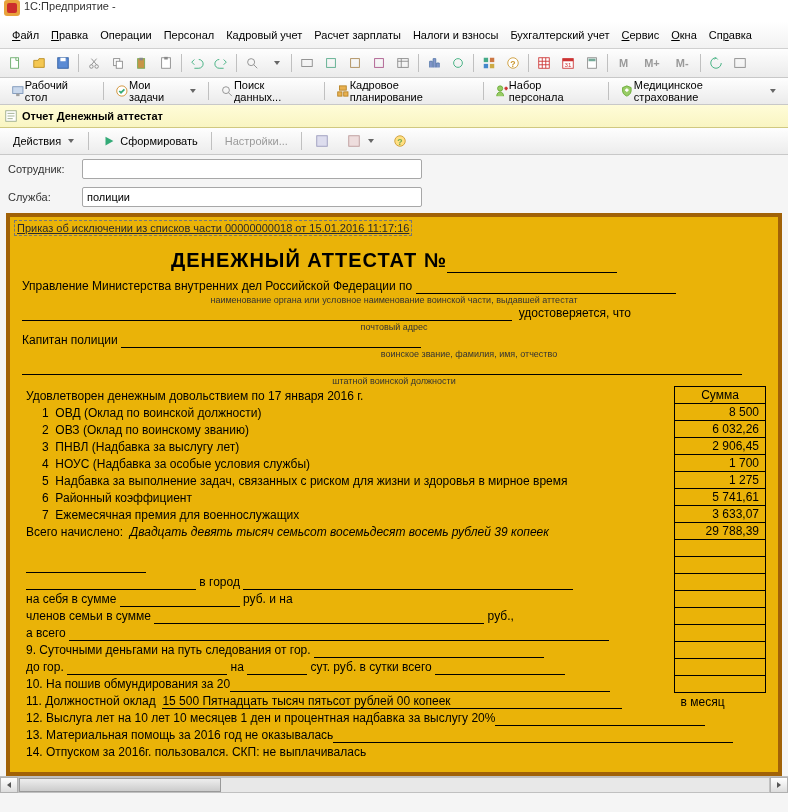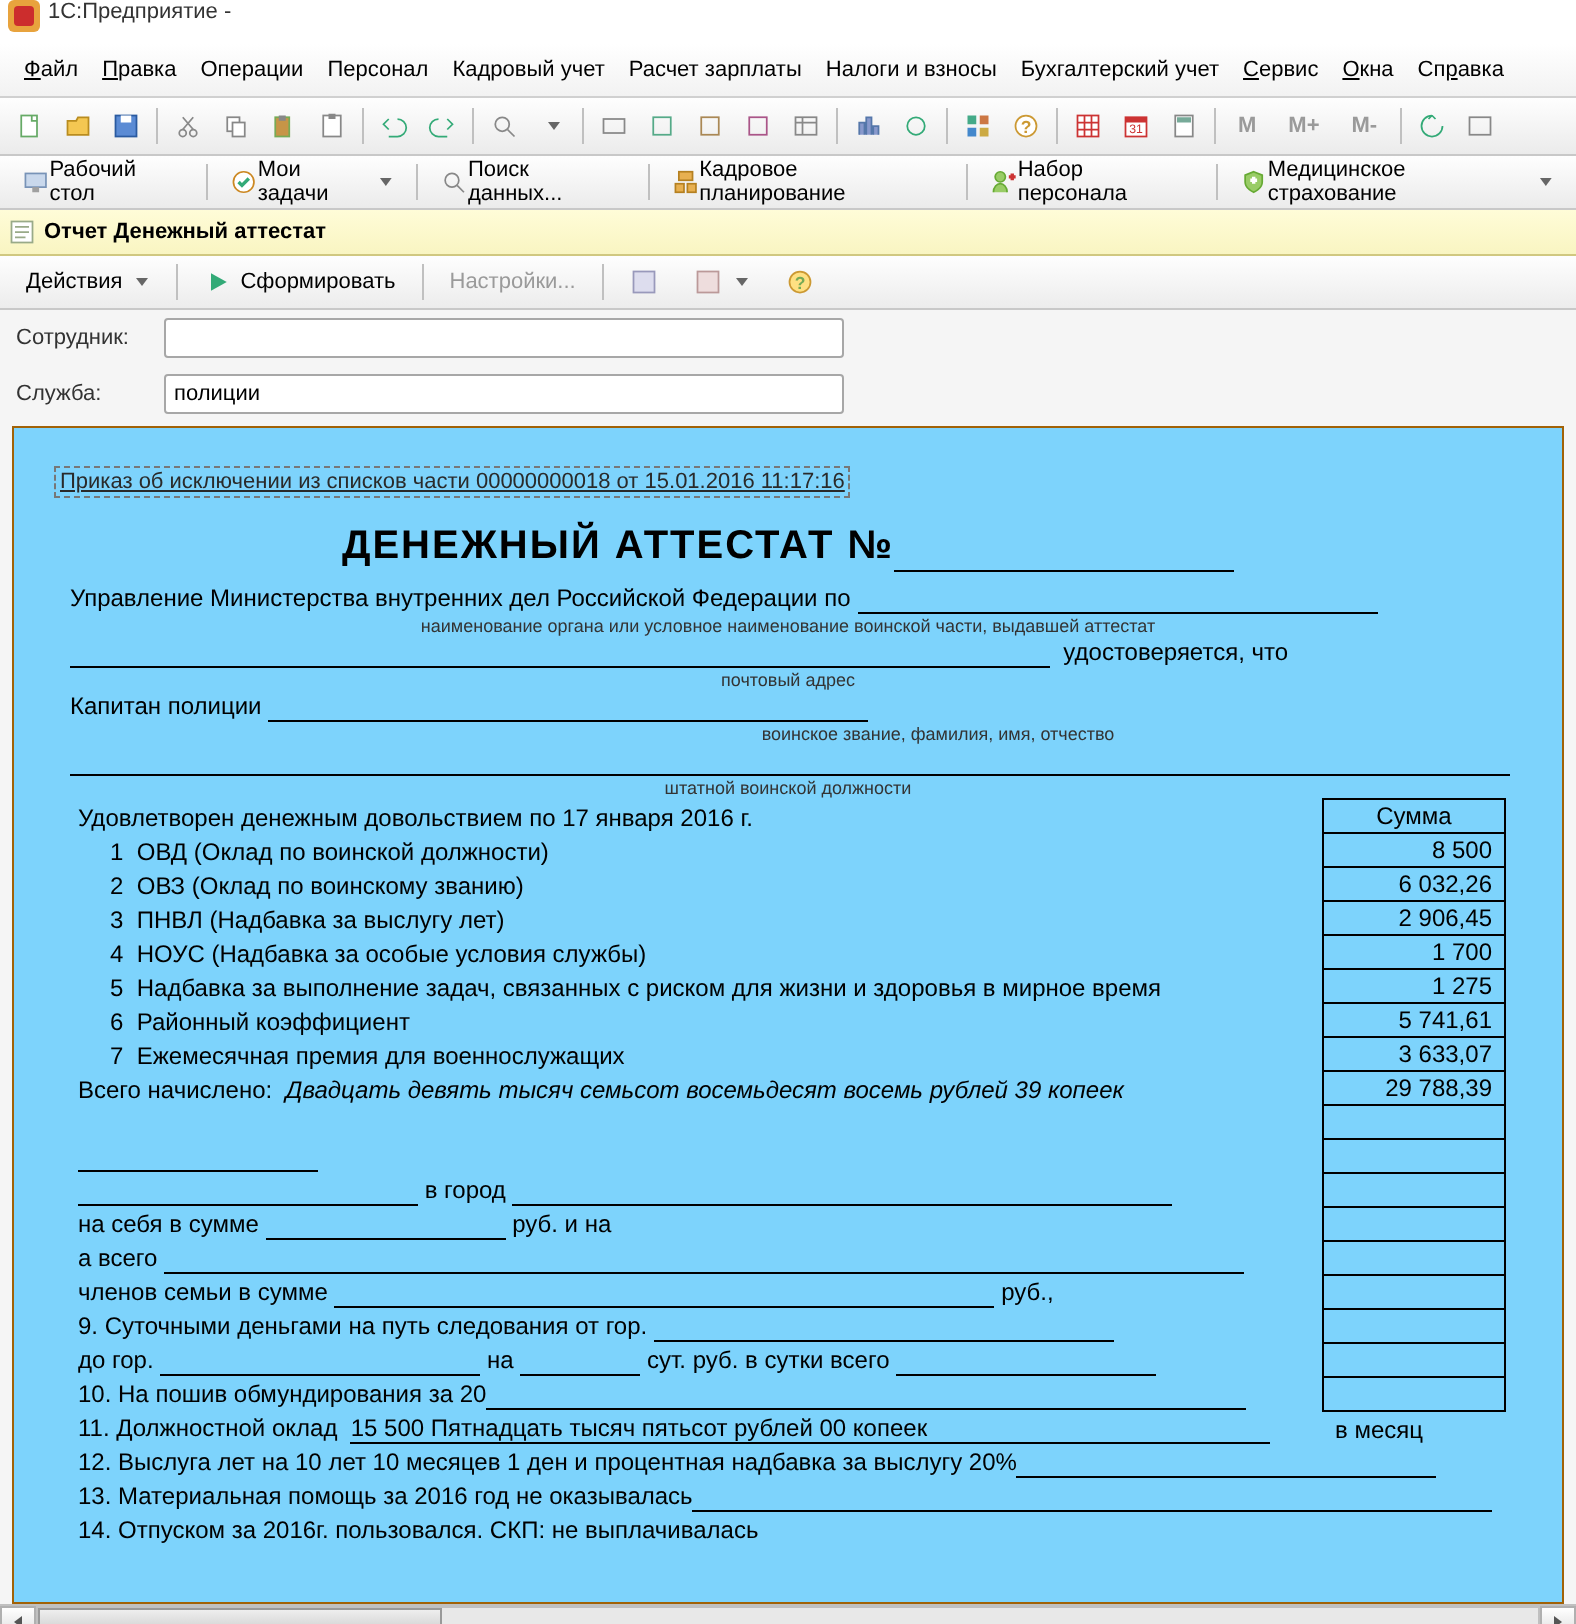--- a/index.html
+++ b/index.html
@@ -17,21 +17,21 @@
   .toolbar2{display:flex;align-items:center;height:26px;background:linear-gradient(#fefefe,#ebebeb);border-bottom:1px solid #c8c8c8;padding:0 4px;gap:2px}
   .tab-btn{display:flex;align-items:center;gap:0;padding:2px 6px;height:20px;border:1px solid transparent;border-radius:2px;cursor:pointer}
   .drop{width:8px;height:8px;margin-left:2px}
   .doc-tabhdr{display:flex;align-items:center;height:22px;background:linear-gradient(#fffcd8,#f9f5c2);border-bottom:1px solid #d0c880;padding:0 4px;gap:4px}
   .actionbar{display:flex;align-items:center;height:26px;background:linear-gradient(#fefefe,#ececec);border-bottom:1px solid #c8c8c8;padding:0 6px;gap:4px}
   .act{display:flex;align-items:center;gap:4px;padding:2px 6px;border:1px solid transparent;border-radius:2px;cursor:pointer}
   .act.disabled{color:#9a9a9a}
   .field-row{display:flex;align-items:center;height:24px;padding:2px 8px;gap:4px}
   .field-row label{width:70px;color:#333}
   .field-input{flex:0 0 330px;height:18px;border:1px solid #a7a7a7;background:#fff;padding:0 4px;display:flex;align-items:center;border-radius:2px}
-  .report-area{background:#7dd3fc;border:1px solid #a16207;margin:2px 6px 0 6px;padding:18px;overflow:hidden}
+  .report-area{background:#eab308;border:4px solid #a16207;margin:2px 6px 0 6px;padding:2px;overflow:hidden}
   .prikaz{display:inline-block;margin:1px 2px;padding:1px 2px;border:1px dashed #777;color:#2a2a2a;text-decoration:underline}
   .doc{padding:4px 10px 10px 10px;font-family:Arial;color:#000}
   .doc .dtitle{text-align:center;font-weight:bold;font-size:20px;letter-spacing:1px;margin:8px 0 6px 0}
   .ul{border-bottom:1px solid #000;display:inline-block;min-width:40px}
   .caption{text-align:center;font-size:9px;color:#333}
   table.grid{border-collapse:collapse;width:100%;font-size:12px}
   table.grid td{padding:1px 4px;vertical-align:bottom}
   .amount-col{width:80px;border-left:1px solid #000;border-right:1px solid #000;text-align:right;padding-right:6px!important}
   .amount-head{border:1px solid #000;text-align:center!important;padding:1px 4px!important}
   .brow td.amount-col{border-bottom:1px solid #000}
@@ -419,25 +419,25 @@
           </tr>
       <tr class="brow">
             <td><span class="linefill" style="width:170px">&nbsp;</span>&nbsp;<span>в город</span>&nbsp;<span class="linefill" style="width:330px">&nbsp;</span></td>
             <td class="amount-col">&nbsp;</td>
           </tr>
       <tr class="brow">
             <td><span>на себя в сумме</span>&nbsp;<span class="linefill" style="width:120px">&nbsp;</span>&nbsp;<span>руб.  и на</span></td>
             <td class="amount-col">&nbsp;</td>
           </tr>
       <tr class="brow">
+            <td><span>членов семьи в сумме</span>&nbsp;<span class="linefill" style="width:330px">&nbsp;</span>&nbsp;<span>руб.,</span></td>
+            <td class="amount-col">&nbsp;</td>
+          </tr>
+      <tr class="brow">
             <td><span>а всего</span>&nbsp;<span class="linefill" style="width:540px">&nbsp;</span></td>
-            <td class="amount-col">&nbsp;</td>
-          </tr>
-      <tr class="brow">
-            <td><span>членов семьи в сумме</span>&nbsp;<span class="linefill" style="width:330px">&nbsp;</span>&nbsp;<span>руб.,</span></td>
             <td class="amount-col">&nbsp;</td>
           </tr>
       <tr class="brow">
             <td><span>9.    Суточными деньгами на путь следования от гор.</span>&nbsp;<span class="linefill" style="width:230px">&nbsp;</span></td>
             <td class="amount-col">&nbsp;</td>
           </tr>
       <tr class="brow">
             <td><span>до гор.</span>&nbsp;<span class="linefill" style="width:160px">&nbsp;</span>&nbsp;<span>на</span>&nbsp;<span class="linefill" style="width:60px">&nbsp;</span>&nbsp;<span>сут. руб. в сутки всего</span>&nbsp;<span class="linefill" style="width:130px">&nbsp;</span></td>
             <td class="amount-col">&nbsp;</td>
           </tr>

